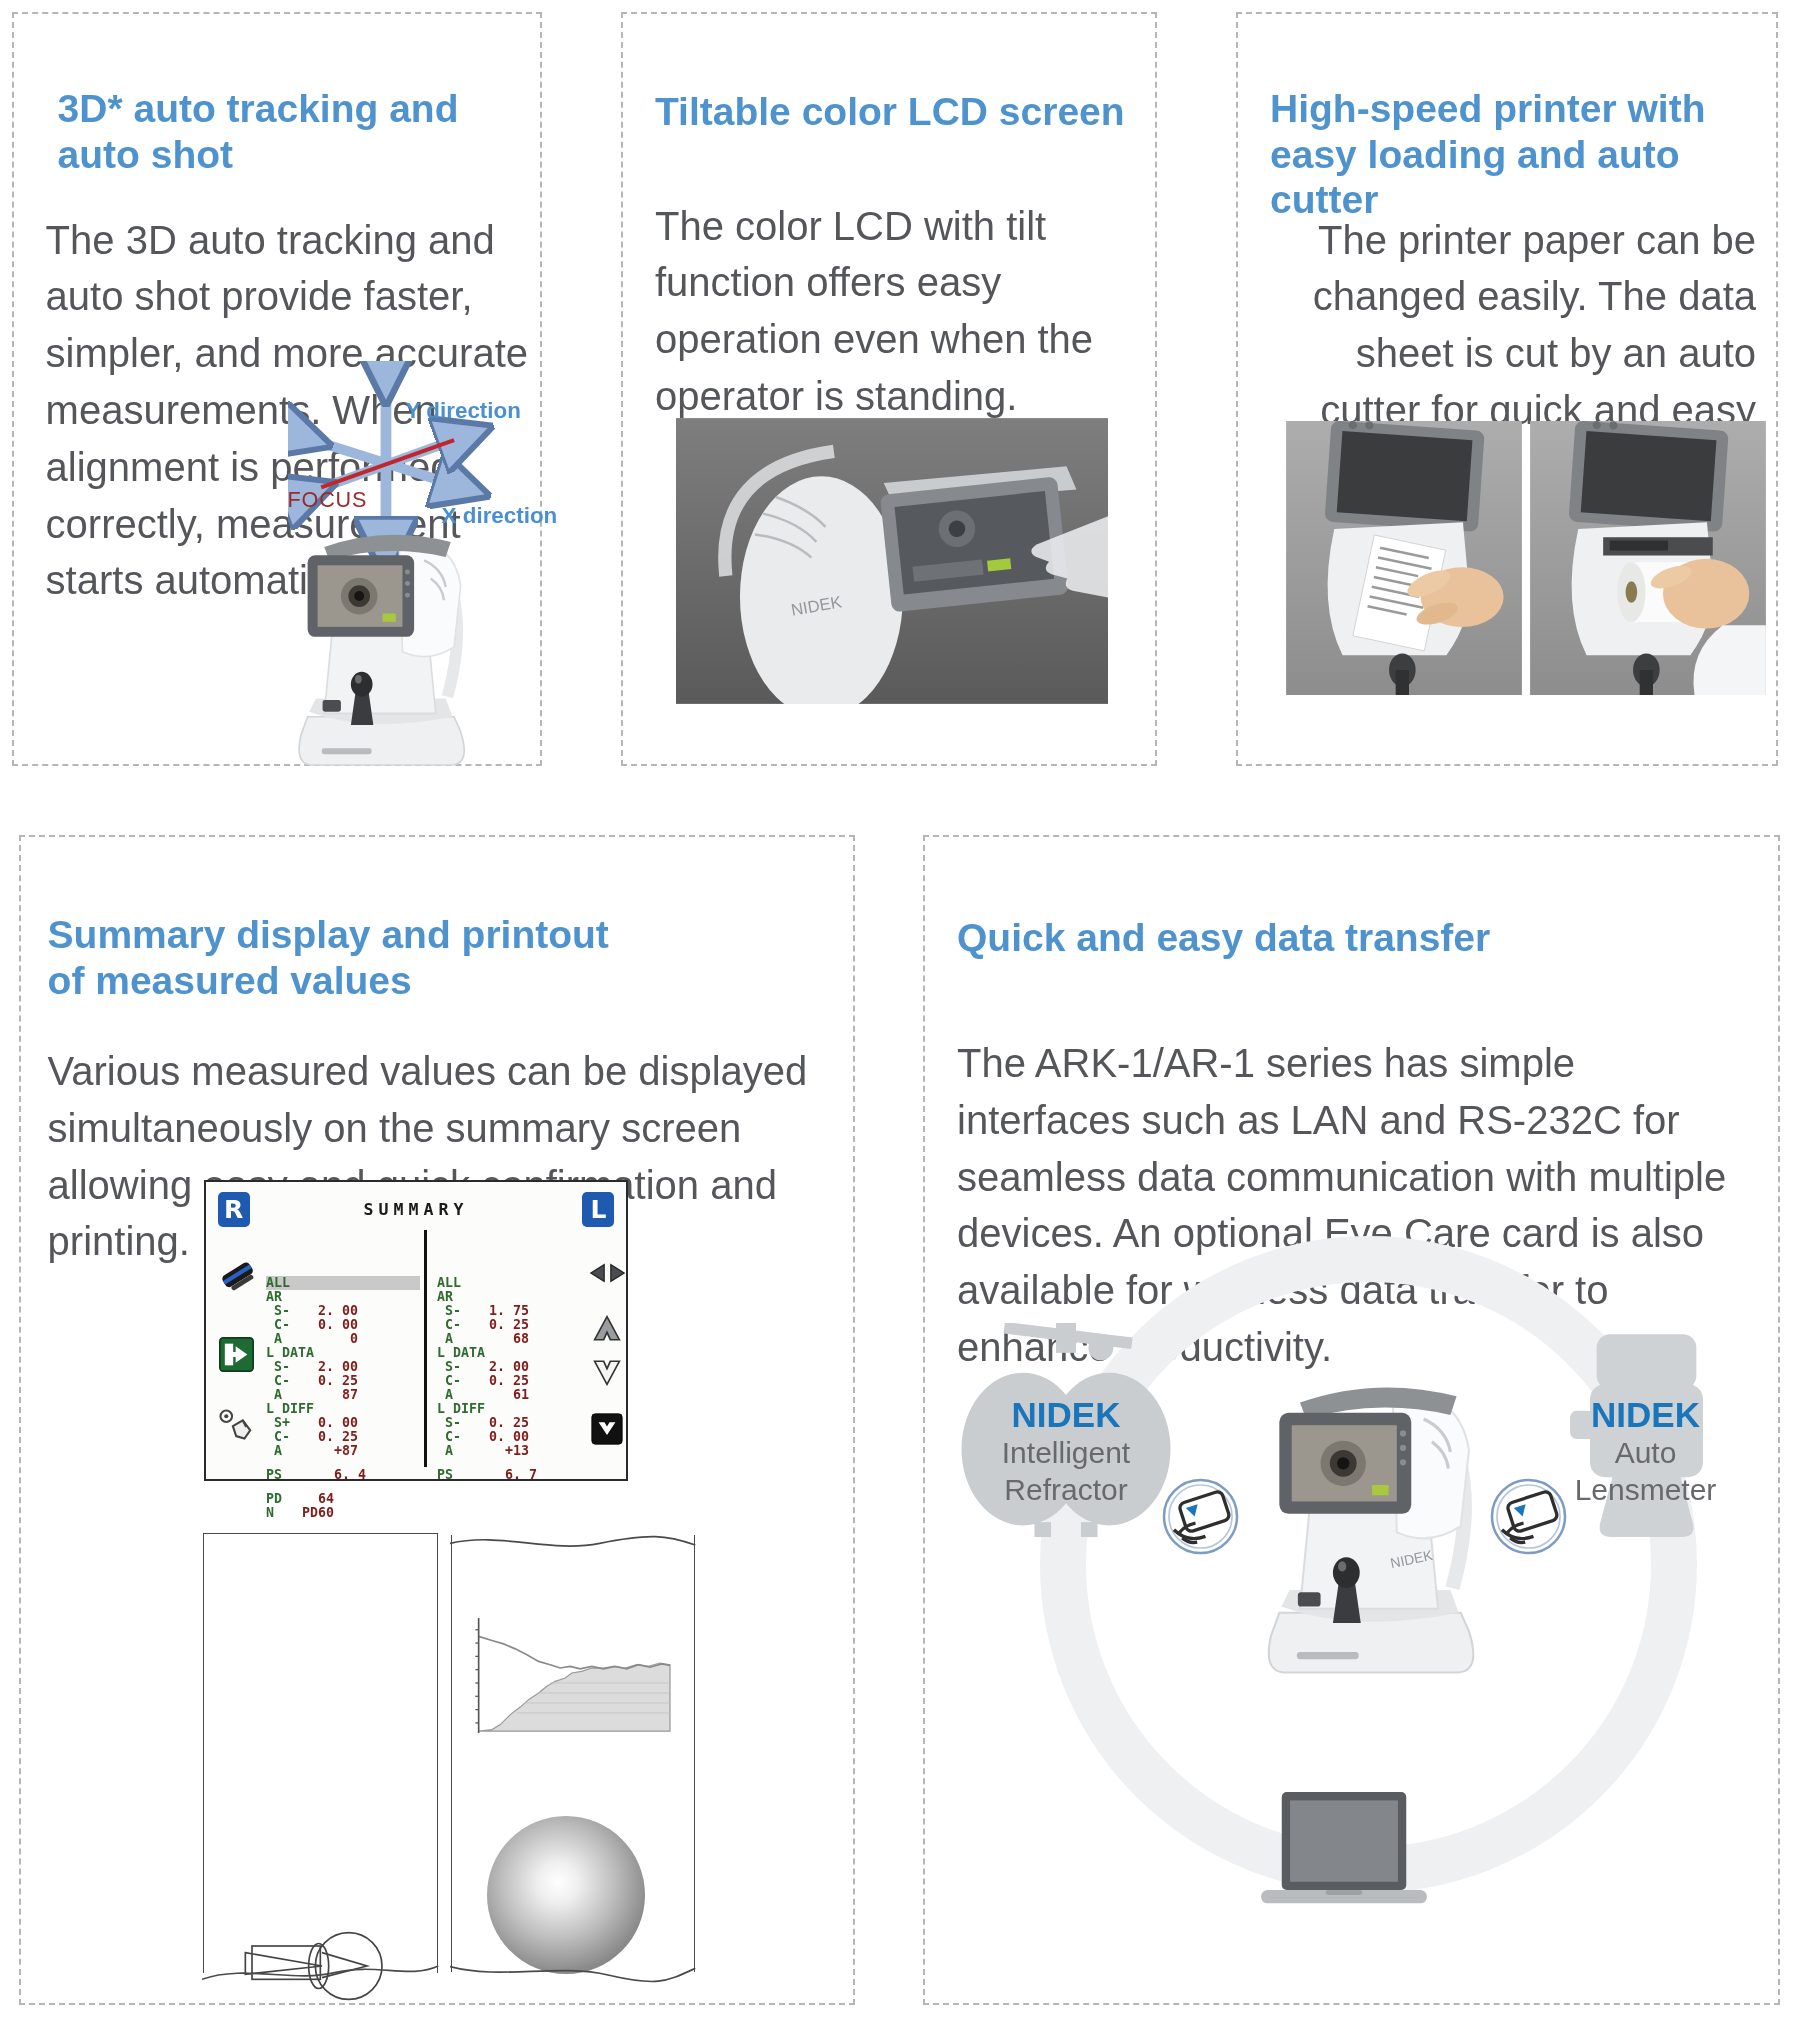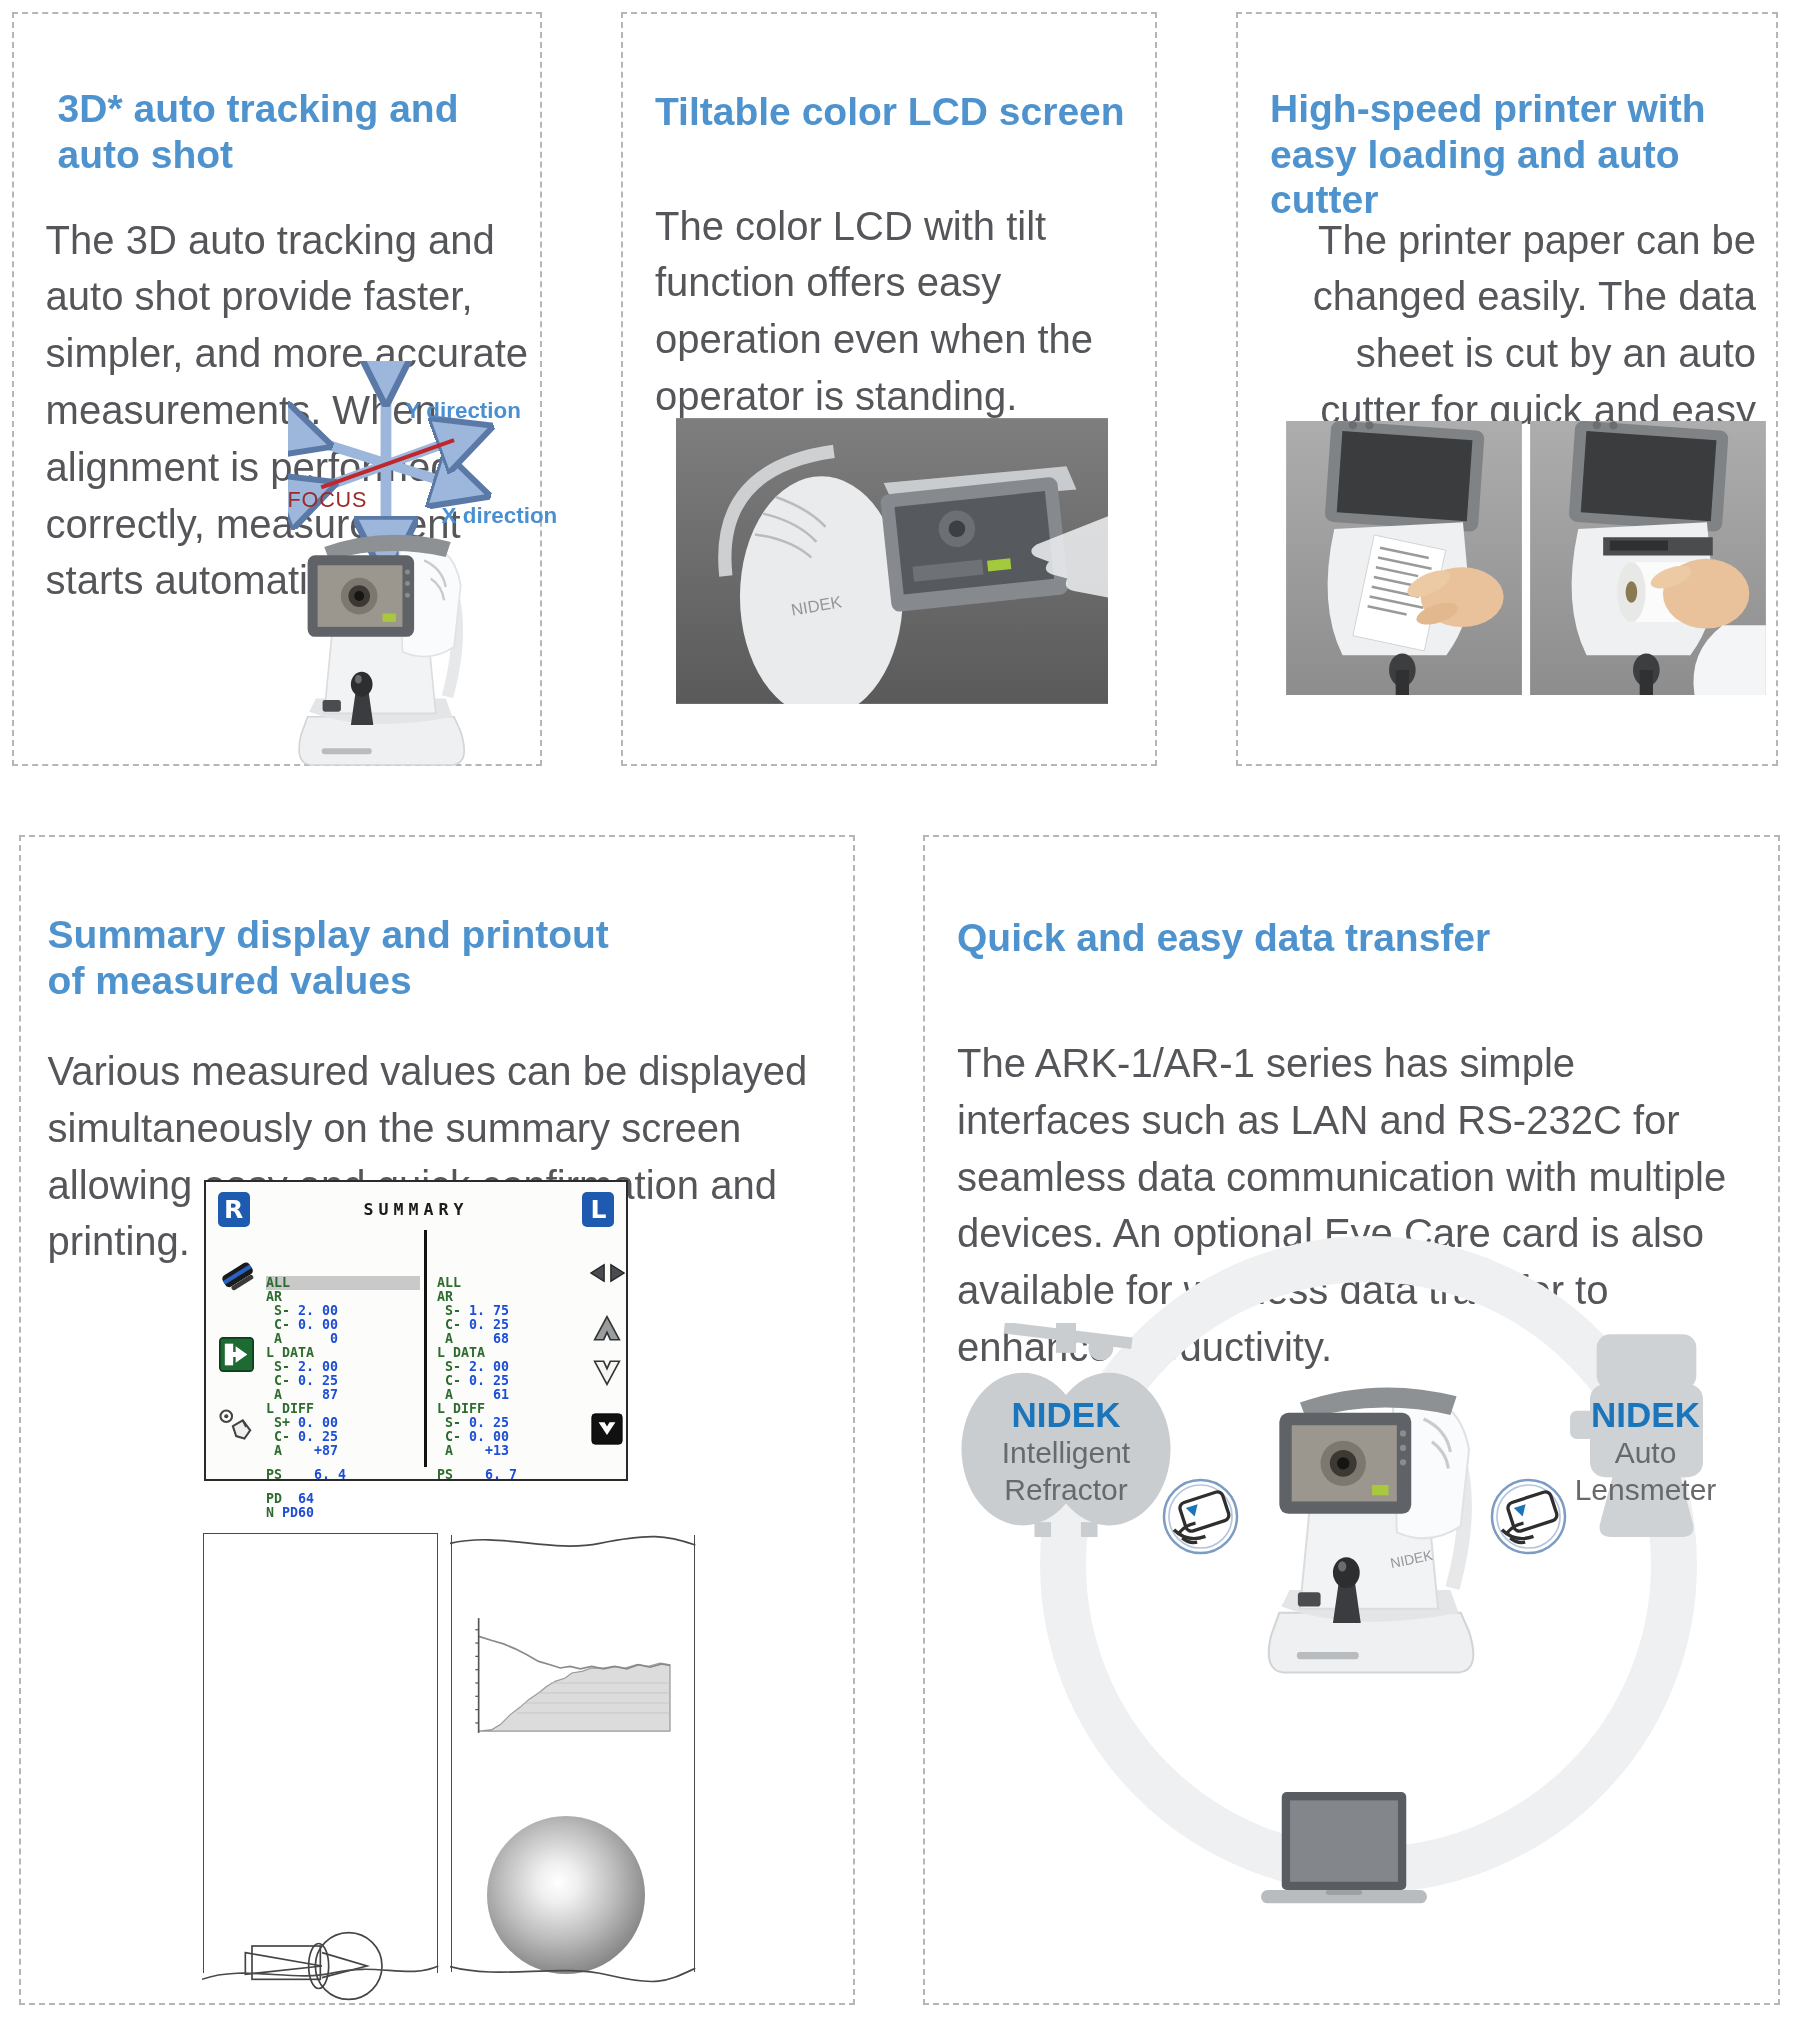--- a/index.html
+++ b/index.html
@@ -28,21 +28,21 @@
   .sum-badge{position:absolute;top:10px;width:32px;height:35px;background:#1d5ab0;border-radius:5px;
              color:#fff;font-weight:bold;font-size:25px;text-align:center;line-height:35px;
              font-family:"DejaVu Sans",sans-serif;}
   .sum-title{position:absolute;top:18.3px;left:0;right:0;text-align:center;
              font-family:"DejaVu Sans Mono",monospace;font-weight:bold;font-size:16.6px;
              letter-spacing:5px;color:#1c1c1c;}
   .sum-col{position:absolute;top:52px;font-family:"DejaVu Sans Mono",monospace;font-weight:bold;
            font-size:13.3px;line-height:14px;white-space:pre;}
   .sum-line{display:block;min-height:14px;}
   .sum-line .k{color:#2e6b2e;}
-  .sum-line .v{color:#1d4ed8;}
+  .sum-line .v{color:#7f1d1d;margin-left:20px;}
   .sum-line.hl{background:#c9c9c9;}
   .sum-line.gap{margin-top:10px;}
   .sum-divider{position:absolute;left:218px;top:48px;bottom:11.6px;width:2.5px;background:#111;}
   .sum-icon{position:absolute;}
 
   
   .slip{position:absolute;background:#fff;color:#222;}
   #slip-l{left:182px;top:696px;width:233px;height:439px;
           border-left:1.7px solid #4a4a4a;border-right:1.7px solid #4a4a4a;border-top:1.7px solid #4a4a4a;}
   #slip-r{left:430px;top:698px;width:242px;height:437px;

